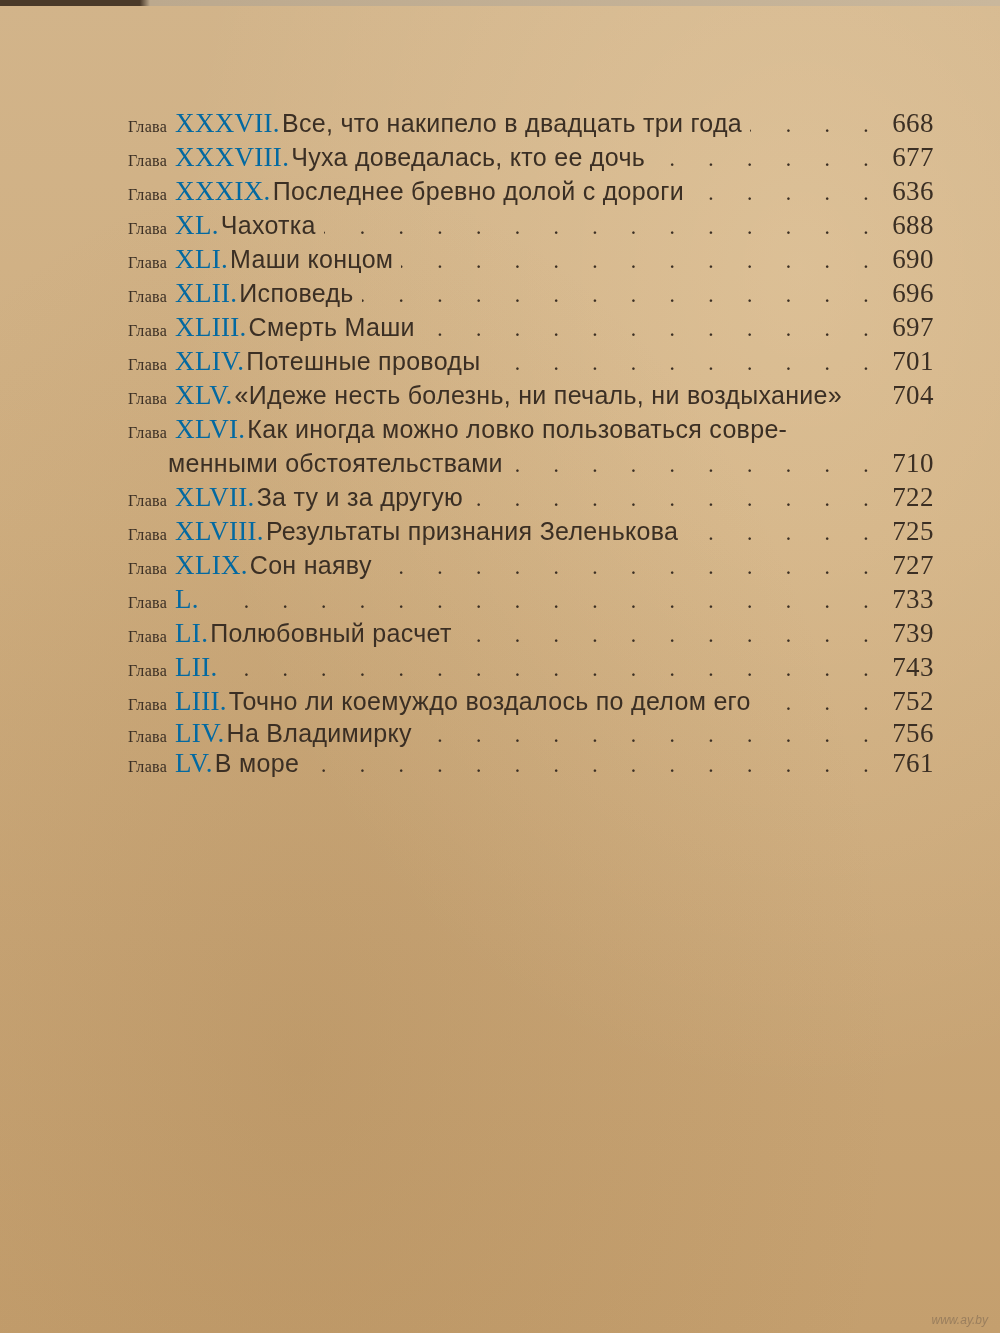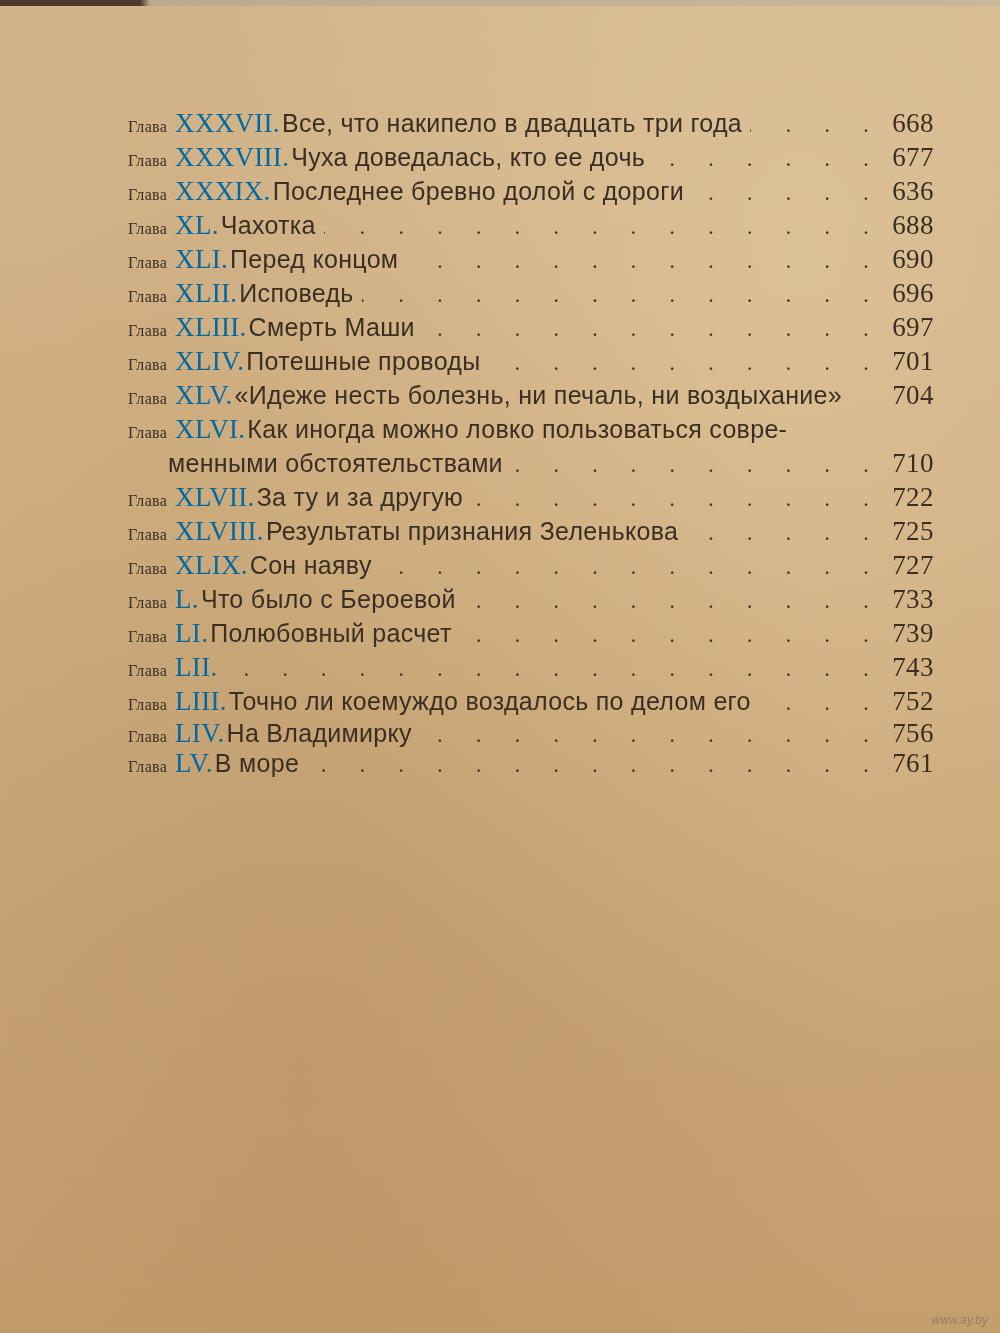--- a/index.html
+++ b/index.html
@@ -118,21 +118,21 @@
   <div class="entry">
     <span class="prefix">Глава</span>
     <span class="roman">XL.</span>
     <span class="title">Чахотка</span>
     <span class="leader">. . . . . . . . . . . . . . . . . . . . . . . . . . . . . . . .</span>
     <span class="page">688</span>
   </div>
   <div class="entry">
     <span class="prefix">Глава</span>
     <span class="roman">XLI.</span>
-    <span class="title">Перед концом</span>
+    <span class="title">Маши концом</span>
     <span class="leader">. . . . . . . . . . . . . . . . . . . . . . . . . . . . . . . .</span>
     <span class="page">690</span>
   </div>
   <div class="entry">
     <span class="prefix">Глава</span>
     <span class="roman">XLII.</span>
     <span class="title">Исповедь</span>
     <span class="leader">. . . . . . . . . . . . . . . . . . . . . . . . . . . . . . . .</span>
     <span class="page">696</span>
   </div>
@@ -183,21 +183,20 @@
   <div class="entry">
     <span class="prefix">Глава</span>
     <span class="roman">XLIX.</span>
     <span class="title">Сон наяву</span>
     <span class="leader">. . . . . . . . . . . . . . . . . . . . . . . . . . . . . . . .</span>
     <span class="page">727</span>
   </div>
   <div class="entry">
     <span class="prefix">Глава</span>
     <span class="roman">L.</span>
-    <span class="title">Что было с Бероевой</span>
     <span class="leader">. . . . . . . . . . . . . . . . . . . . . . . . . . . . . . . .</span>
     <span class="page">733</span>
   </div>
   <div class="entry">
     <span class="prefix">Глава</span>
     <span class="roman">LI.</span>
     <span class="title">Полюбовный расчет</span>
     <span class="leader">. . . . . . . . . . . . . . . . . . . . . . . . . . . . . . . .</span>
     <span class="page">739</span>
   </div>

